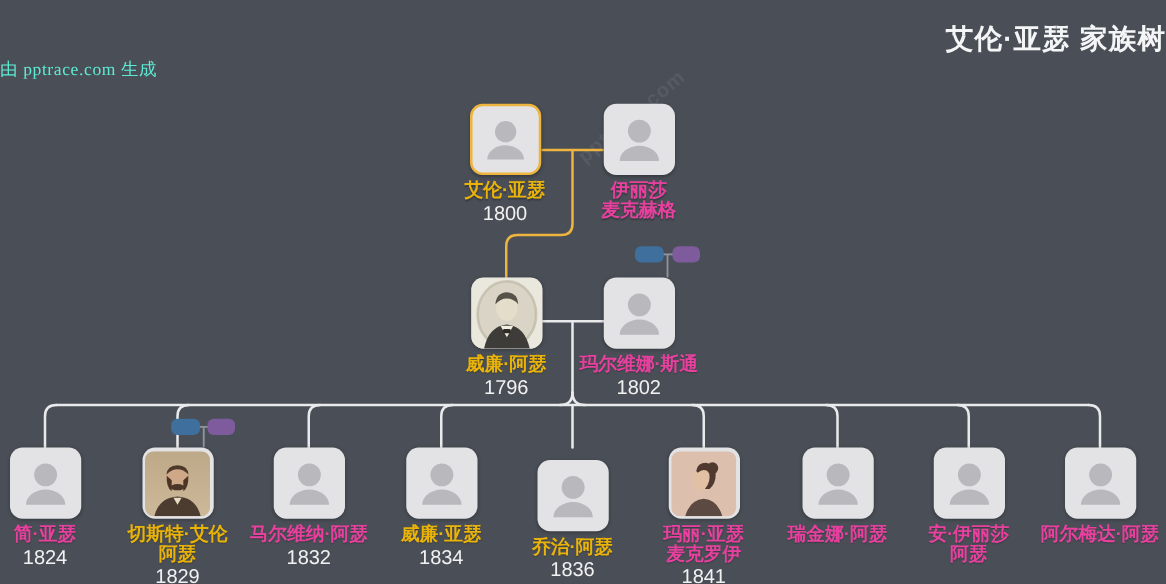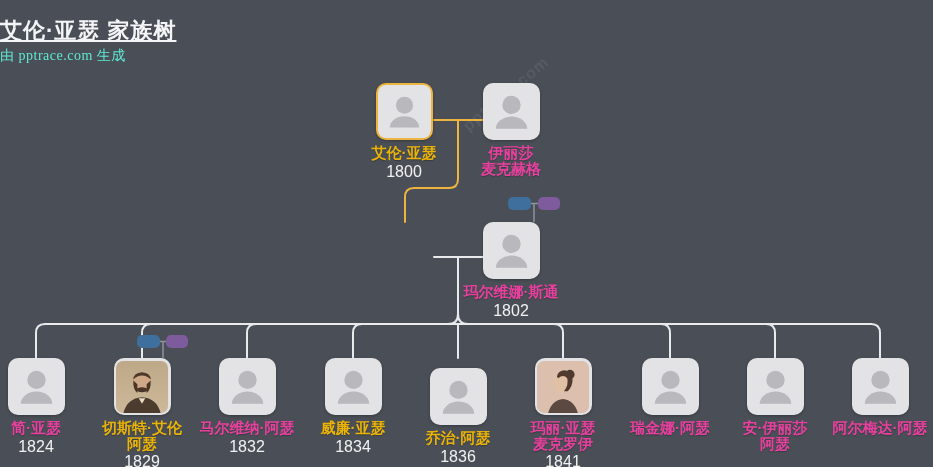--- a/index.html
+++ b/index.html
@@ -3,22 +3,22 @@
 <meta charset="utf-8">
 <style>
   html,body{margin:0;padding:0;background:#4a4f57;}
   .canvas{
     position:relative;width:933px;height:467px;overflow:hidden;
     background:#4a4f57;
     font-family:"Liberation Sans","DejaVu Sans",sans-serif;
     -webkit-font-smoothing:antialiased;
   }
   .title{
-    position:absolute;top:16px;left:0;width:100%;text-align:left;
-    color:#f4f5f6;font-size:22px;font-weight:700;letter-spacing:1px;text-decoration:underline;
+    position:absolute;top:16px;left:0;width:100%;text-align:right;
+    color:#f4f5f6;font-size:22px;font-weight:700;letter-spacing:1px;
   }
   .subtitle{
     position:absolute;top:47px;left:0;width:100%;text-align:left;
     color:#5eead4;font-size:14px;letter-spacing:.5px;font-family:Liberation Serif, serif;
   }
   .watermark{
     position:absolute;left:440px;top:85px;width:132px;text-align:center;
     color:rgba(255,255,255,0.07);font-size:16px;font-weight:700;
     letter-spacing:1px;transform:rotate(-40deg);user-select:none;
   }
@@ -108,20 +108,39 @@
         <path d="M 12.5 45 A 15.5 12 0 0 1 43.5 45 Z" fill="#b8b8bd"></path>
       </svg>
     </div>
     <div class="pname female">
       <span>伊丽莎</span>
         <span>麦克赫格</span>
     </div>
     <div class="pyear"></div>
   </div>
 
+  <div class="person" style="left:350px;top:222px;">
+    <div class="card">
+      <svg viewBox="0 0 56 56">
+        <rect width="56" height="56" fill="#eae7dc"></rect>
+        <ellipse cx="28" cy="29" rx="23" ry="26" fill="#d9d4c5"></ellipse>
+        <ellipse cx="28" cy="29" rx="23" ry="26" fill="none" stroke="#b3ac98" stroke-width="2" opacity=".55"></ellipse>
+        <path d="M10 56 Q14 38 28 37 Q42 38 46 56 Z" fill="#3d3c38"></path>
+        <path d="M23 38 L28 47 L33 38 Z" fill="#f0ede2"></path>
+        <rect x="25" y="40.5" width="6" height="3.4" rx="1" fill="#2c2b28"></rect>
+        <ellipse cx="28" cy="24" rx="8.5" ry="10" fill="#e4ddca"></ellipse>
+        <path d="M19 21 Q19.5 12 28 11.5 Q36.5 12 37 21 Q33 16.5 28 16.5 Q23 16.5 19 21 Z" fill="#55524a"></path>
+      </svg>
+    </div>
+    <div class="pname male">
+      <span>威廉·阿瑟</span>
+        <span></span>
+    </div>
+    <div class="pyear">1796</div>
+  </div>
 
   <div class="person" style="left:456px;top:222px;">
     <div class="card">
       <svg viewBox="0 0 56 56">
         <circle cx="28" cy="21.5" r="9" fill="#b8b8bd"></circle>
         <path d="M 12.5 45 A 15.5 12 0 0 1 43.5 45 Z" fill="#b8b8bd"></path>
       </svg>
     </div>
     <div class="pname female">
       <span>玛尔维娜·斯通</span>

